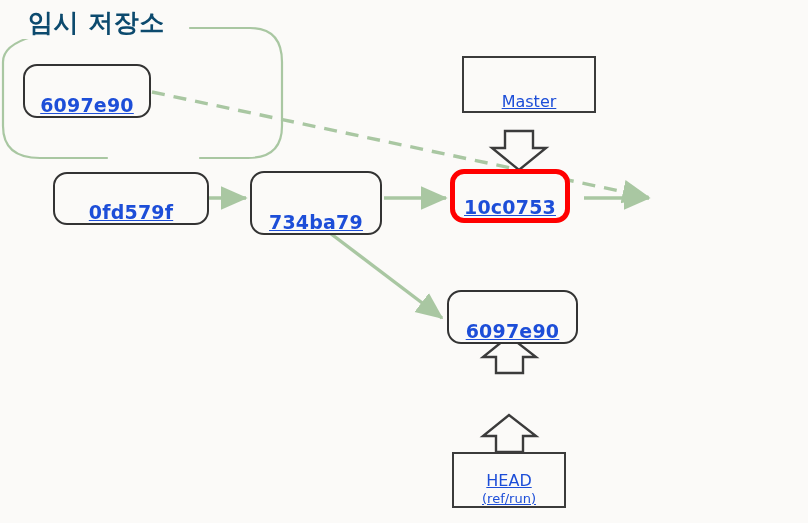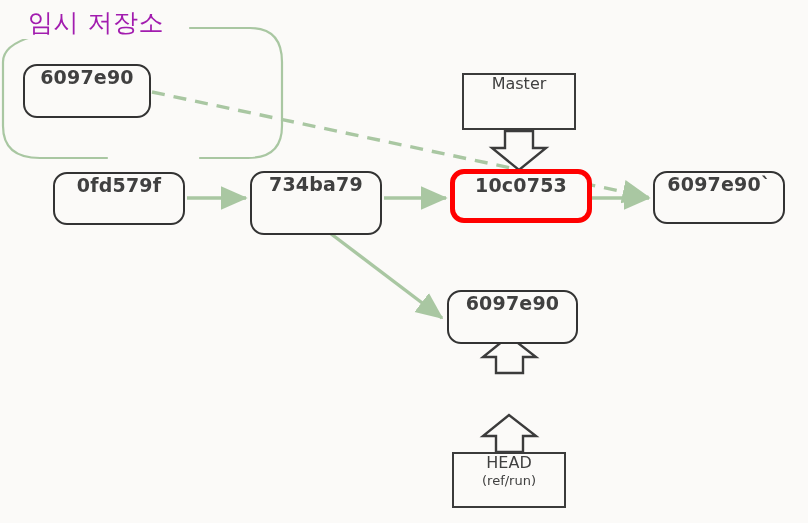--- a/index.html
+++ b/index.html
@@ -27,24 +27,25 @@
     height: 523px;
     pointer-events: none;
   }
   .node {
     position: absolute;
     box-sizing: border-box;
     background: #fbfaf8;
     display: flex;
     flex-direction: column;
     align-items: center;
-    justify-content: flex-start;
+    justify-content: flex-end;
     text-align: center;
-    color: #404040;
+    color: #1d4ed8;
     z-index: 3;
+    text-decoration: underline;
   }
   .node.commit {
     border: 2.5px solid #333333;
     border-radius: 14px;
     font-weight: bold;
     font-size: 19px;
     letter-spacing: 0.2px;
   }
   .node.commit.highlight {
     border: 5px solid #ff0000;
@@ -61,22 +62,22 @@
     margin-top: 1px;
   }
   .node.ref .main {
     line-height: 1.15;
   }
   #stash-title {
     position: absolute;
     left: 22px;
     top: 6px;
     font-size: 25px;
-    font-weight: normal;
-    color: #a21caf;
+    font-weight: bold;
+    color: #0c4a6e;
     letter-spacing: 0.5px;
     z-index: 4;
     background: #fbfaf8;
     padding: 0 6px;
   }
 </style>
 </head>
 <body>
 
 <div id="canvas">
@@ -111,37 +112,34 @@
 
     <path d="M496,452 L496,436 L483,436 L509,415 L536,436 L523,436 L523,452 Z" fill="#fbfaf8" stroke="#3b3b3b" stroke-width="2.4" stroke-linejoin="miter"></path>
   </svg>
 
   <div id="stash-title">임시 저장소</div>
 
   <div class="node commit" style="left:23px; top:64px; width:128px; height:54px;">
     <span class="main">6097e90</span>
   </div>
 
-  <div class="node commit" style="left:53px; top:172px; width:132px; height:53px;">
+  <div class="node commit" style="left:53px; top:172px; width:156px; height:53px;">
     <span class="main">0fd579f</span>
   </div>
 
   <div class="node commit" style="left:250px; top:171px; width:132px; height:64px;">
     <span class="main">734ba79</span>
   </div>
 
-  <div class="node commit highlight" style="left:450px; top:169px; width:142px; height:54px;">
+  <div class="node commit highlight" style="left:450px; top:169px; width:120px; height:54px;">
     <span class="main">10c0753</span>
   </div>
 
-  <div class="node commit" style="left:653px; top:171px; width:132px; height:53px;">
-    <span class="main">6097e90`</span>
-  </div>
 
-  <div class="node ref" style="left:462px; top:73px; width:114px; height:57px;">
+  <div class="node ref" style="left:462px; top:56px; width:134px; height:57px;">
     <span class="main">Master</span>
   </div>
 
   <div class="node commit" style="left:447px; top:290px; width:131px; height:54px;">
     <span class="main">6097e90</span>
   </div>
 
 
   <div class="node ref" style="left:452px; top:452px; width:114px; height:56px;">
     <span class="main">HEAD</span>

